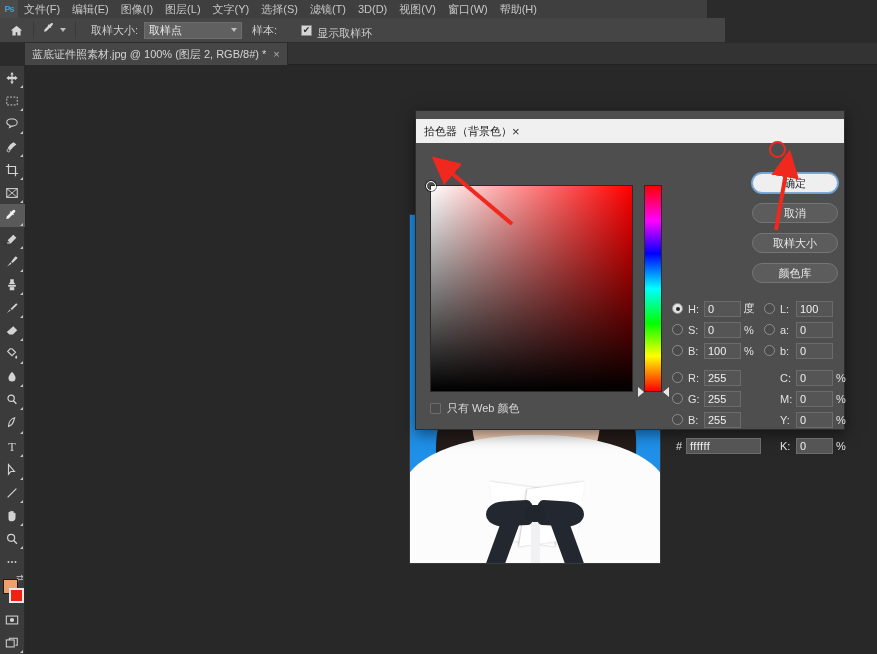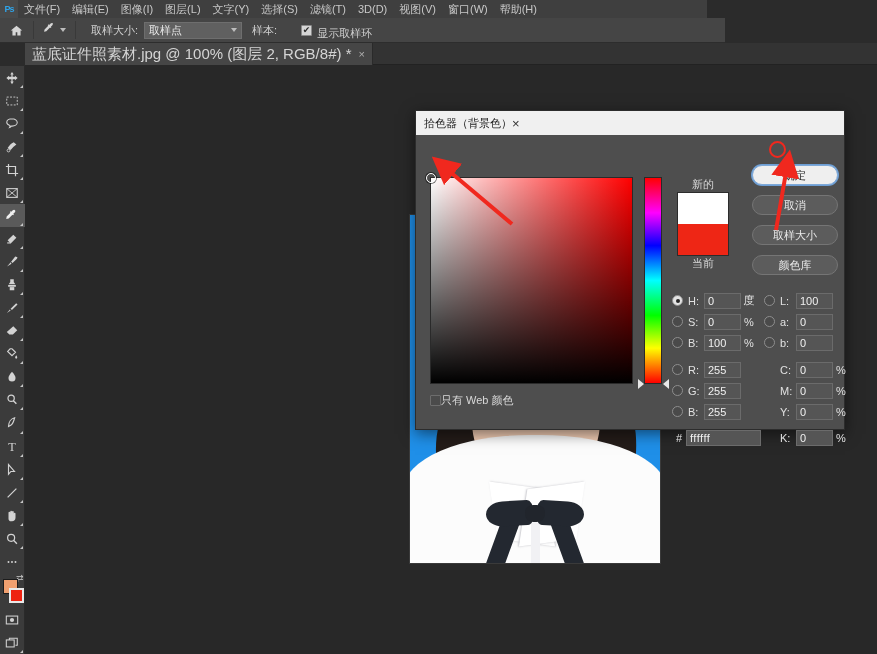--- a/index.html
+++ b/index.html
@@ -64,21 +64,21 @@
   
   .tabbar {
     position: absolute; left: 25px; top: 43px; width: 852px; height: 22px;
     background: #333333; border-bottom: 1px solid #222;
   }
   .doctab {
     position: absolute; left: 0; top: 0; height: 22px; background: #464646;
     display: flex; align-items: center; padding: 0 7px; gap: 7px;
     border-right: 1px solid #2a2a2a;
   }
-  .doctab .title { color: #d5d5d5; font-size: 15px; white-space: nowrap; }
+  .doctab .title { color: #d5d5d5; font-size: 11px; white-space: nowrap; }
   .doctab .x { color: #b0b0b0; font-size: 11px; line-height: 1; }
 
   
   .toolbar {
     position: absolute; left: 0; top: 66px; width: 25px; height: 588px;
     background: #3b3b3b; border-right: 1px solid #2a2a2a;
     display: flex; flex-direction: column; align-items: center;
   }
   .tool {
     width: 25px; height: 24px; display: flex; align-items: center; justify-content: center;
@@ -184,21 +184,21 @@
   }
 
   
   .dialog {
     position: absolute; left: 415px; top: 110px; width: 430px; height: 320px;
     background: #4e4e4e; border: 1px solid #2c2c2c;
     box-shadow: 0 4px 14px rgba(0,0,0,.5);
   }
   .dlg-title {
     height: 24px; background: #f0f0f0; display: flex; align-items: center;
-    padding: 0 8px;
+    padding: 0 8px; margin-top: 8px;
   }
   .dlg-title .t { color: #1d1d1d; font-size: 11px; }
   .dlg-title .x { color: #333; font-size: 13px; line-height: 1; }
   .dlg-body { position: relative; height: 296px; }
 
   .sv-box {
     position: absolute; left: 14px; top: 42px; width: 203px; height: 207px;
     border: 1px solid #2a2a2a;
     background:
       linear-gradient(to top, #000 0%, rgba(0,0,0,0) 100%),
@@ -220,21 +220,21 @@
   .hue-thumb-l {
     position: absolute; left: 222px; width: 0; height: 0;
     border-top: 5px solid transparent; border-bottom: 5px solid transparent;
     border-left: 6px solid #e8e8e8;
   }
   .hue-thumb-r {
     position: absolute; left: 247px; width: 0; height: 0;
     border-top: 5px solid transparent; border-bottom: 5px solid transparent;
     border-right: 6px solid #e8e8e8;
   }
-  .webonly { position: absolute; left: 14px; top: 258px; display: flex; align-items: center; gap: 0; }
+  .webonly { position: absolute; left: 14px; top: 258px; display: flex; align-items: center; gap: 6px; }
   .webonly .lbl { color: #d8d8d8; font-size: 11px; }
 
   .preview-wrap { position: absolute; left: 258px; top: 42px; width: 58px; }
   .pv-label { color: #d8d8d8; font-size: 11px; text-align: center; height: 15px; }
   .pv-new { width: 52px; height: 32px; background: #ffffff; margin: 0 auto; border: 1px solid #2c2c2c; border-bottom: none; }
   .pv-cur { width: 52px; height: 32px; background: #ee2615; margin: 0 auto; border: 1px solid #2c2c2c; border-top: none; }
 
   .dlg-buttons { position: absolute; left: 336px; top: 30px; width: 86px; }
   .dlg-btn {
     width: 86px; height: 20px; margin-bottom: 10px; border-radius: 10px;
@@ -526,26 +526,20 @@
       </div>
       <div class="hue-strip"></div>
       <span class="hue-thumb-l" style="top:244px"></span>
       <span class="hue-thumb-r" style="top:244px"></span>
 
       <div class="webonly">
         <span class="cbox off"></span>
         <span class="lbl">只有 Web 颜色</span>
       </div>
 
-      <div class="preview-wrap">
-        <div class="pv-label">新的</div>
-        <div class="pv-new"></div>
-        <div class="pv-cur"></div>
-        <div class="pv-label">当前</div>
-      </div>
 
       <div class="dlg-buttons">
         <div class="dlg-btn primary">确定</div>
         <div class="dlg-btn">取消</div>
         <div class="dlg-btn">取样大小</div>
         <div class="dlg-btn">颜色库</div>
       </div>
 
       <div class="fields">
         <div class="frow">

